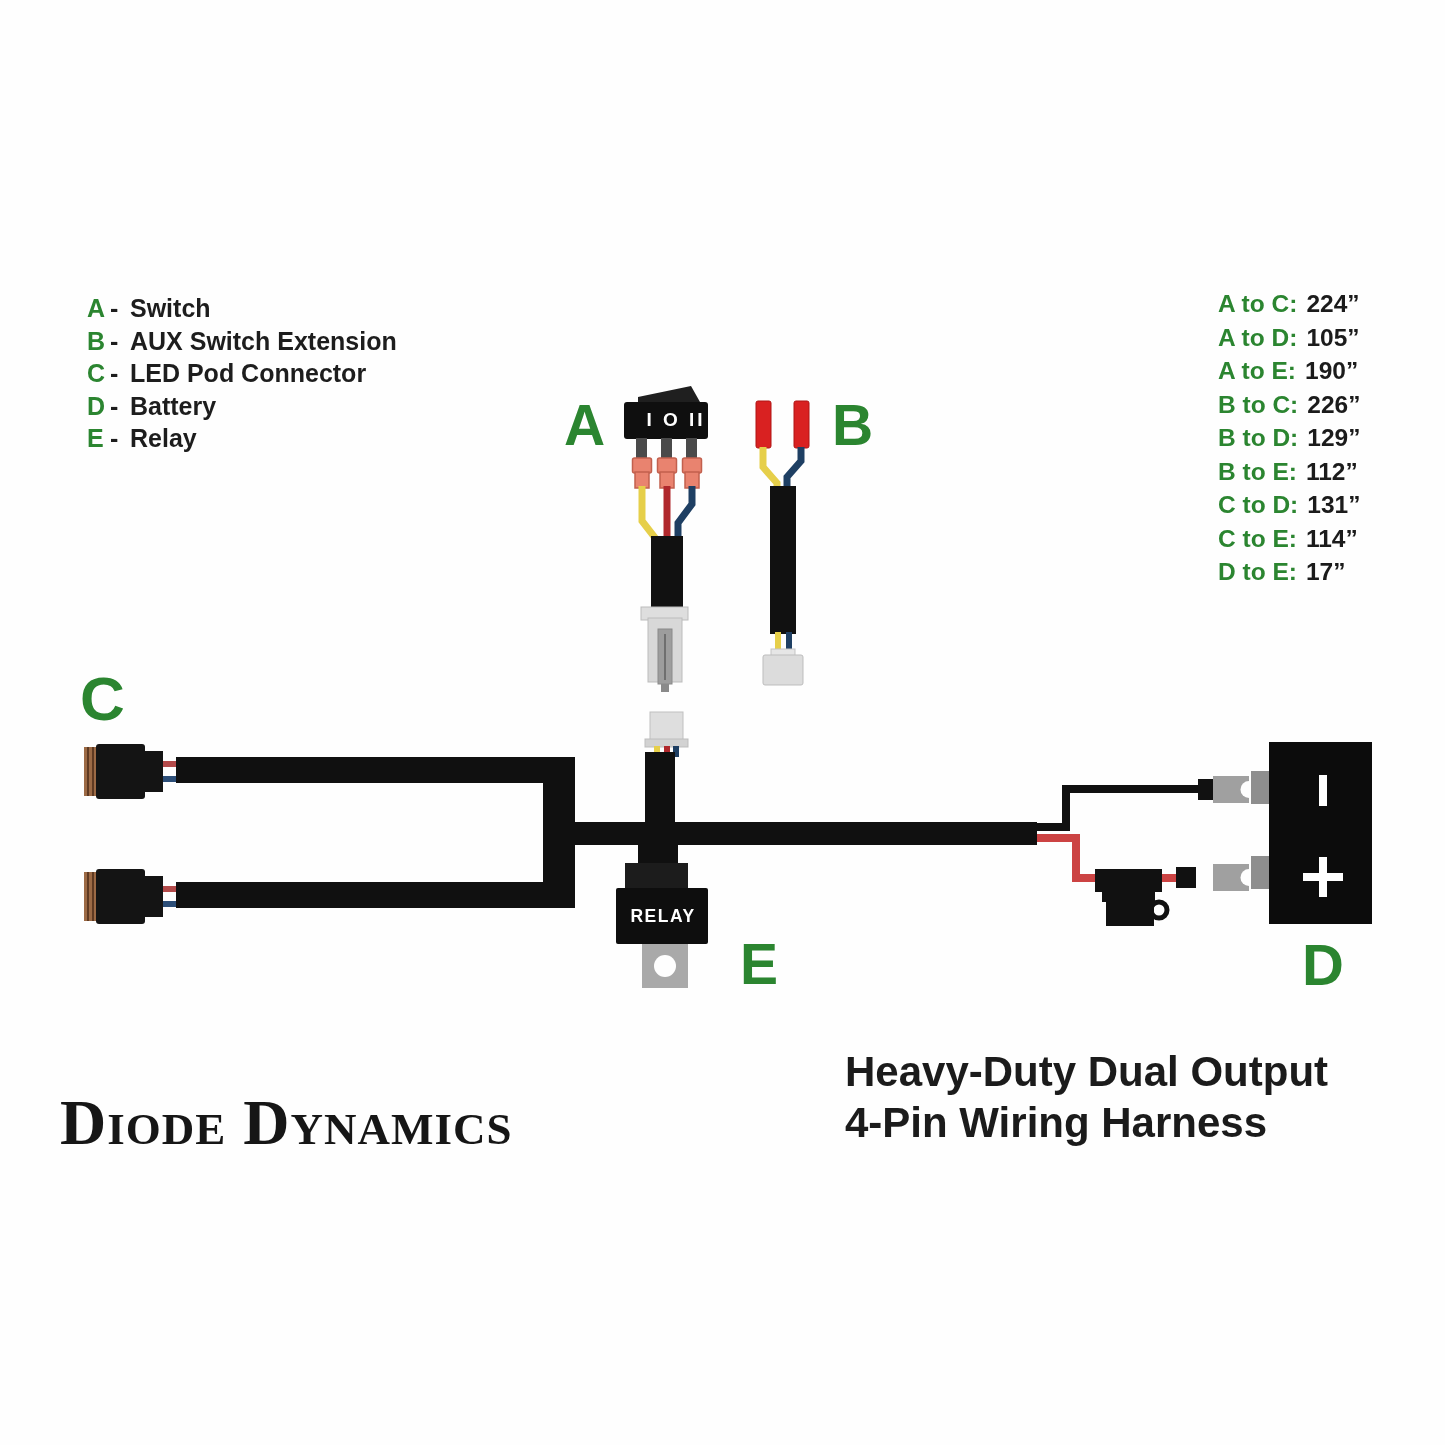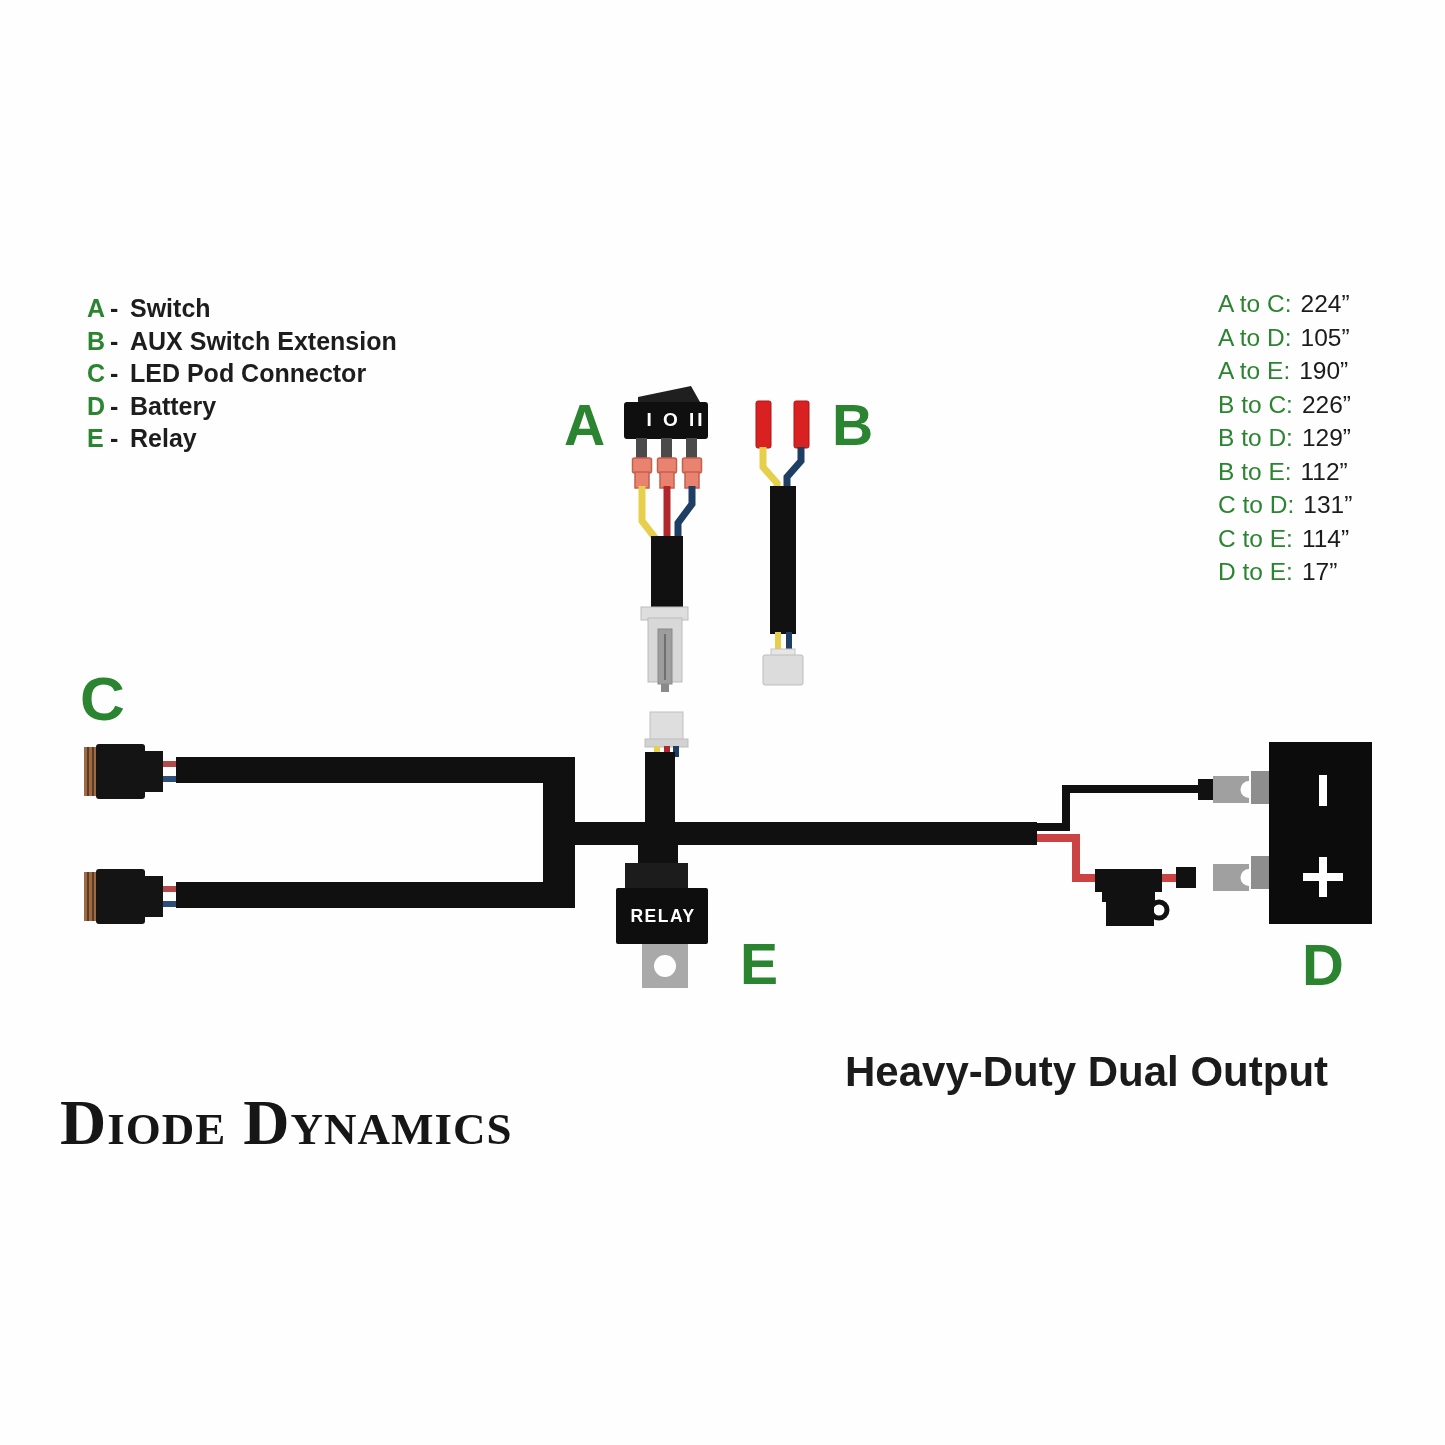--- a/index.html
+++ b/index.html
@@ -8,21 +8,21 @@
     font-family:"Liberation Sans","DejaVu Sans",sans-serif;overflow:hidden;
   }
   svg{position:absolute;left:0;top:0;}
   .abs{position:absolute;}
   
   #legend{left:87px;top:292px;font-size:25px;font-weight:700;color:#1d1d1d;}
   #legend .row{display:flex;line-height:32.5px;}
   #legend .letter{color:var(--green);min-width:23px;}
   #legend .sep{min-width:20px;text-align:left;}
   
-  #measure{left:1218px;top:287px;font-size:24.5px;font-weight:400;color:#1b1b1b;text-align:right;}
+  #measure{left:1218px;top:287px;font-size:24.5px;font-weight:700;color:#1b1b1b;text-align:right;}
   #measure .row{display:flex;line-height:33.5px;}
   #measure .pair{color:var(--green);margin-right:9px;}
   
   .biglabel{color:var(--green);font-weight:700;line-height:1;}
   #lblA{left:564px;top:397px;font-size:57px;}
   #lblB{left:832px;top:397px;font-size:57px;}
   #lblC{left:80px;top:668px;font-size:62px;}
   #lblD{left:1302px;top:936px;font-size:58px;}
   #lblE{left:740px;top:936px;font-size:57px;}
   
@@ -228,15 +228,16 @@
   <div id="lblC" class="abs biglabel">C</div>
   <div id="lblD" class="abs biglabel">D</div>
   <div id="lblE" class="abs biglabel">E</div>
 
   <div id="switchText" class="abs">I O II</div>
   <div id="relayText" class="abs">RELAY</div>
 
   <div id="logo" class="abs">Diode Dynamics</div>
   <div id="title" class="abs">
     <div>Heavy-Duty Dual Output</div>
+    <div>4-Pin Wiring Harness</div>
   </div>
 
 </div>
 
 </body></html>

